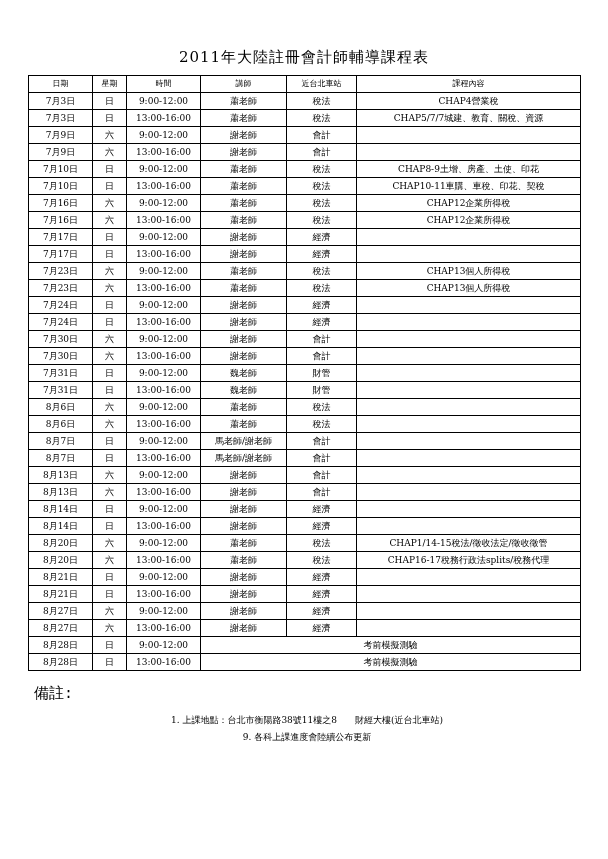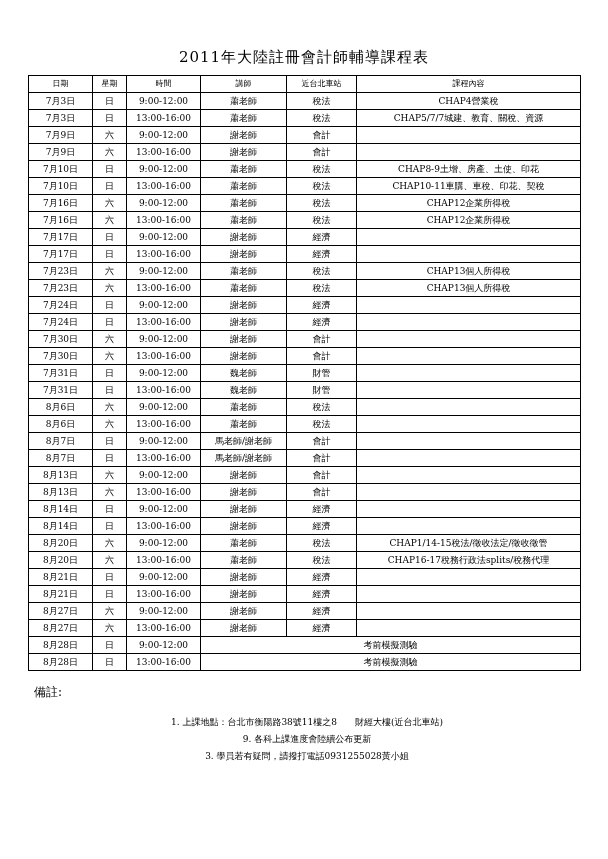--- a/index.html
+++ b/index.html
@@ -67,22 +67,23 @@
   }
   td.merged-cell {
     font-size: 10px;
   }
   .notes {
     margin: 10px 0 0 6px;
     font-size: 9px;
     line-height: 1.9;
   }
   .notes .note-head {
-    font-size: 12px;
-    margin-bottom: 10px;
+    font-size: 15px;
+    margin-bottom: 2px;
+    font-family: Liberation Mono, monospace;
   }
   .notes .note-line {
     font-size: 9px;
     text-align: center;
   }
 </style>
 </head>
 <body>
 
 <div class="page">
@@ -377,16 +378,15 @@
           <td class="time-cell">13:00-16:00</td>
           <td class="merged-cell" colspan="3">考前模擬測驗</td>
         </tr>
       </tbody>
   </table>
 
   <div class="notes">
     <div class="note-head">備註:</div>
     <div class="note-line">1. 上課地點：台北市衡陽路38號11樓之8　　財經大樓(近台北車站)</div>
     <div class="note-line">9. 各科上課進度會陸續公布更新</div>
-    <div class="note-line">3. 學員若有疑問，請撥打電話0931255028黃小姐</div>
   </div>
 
 </div>
 
 </body></html>

